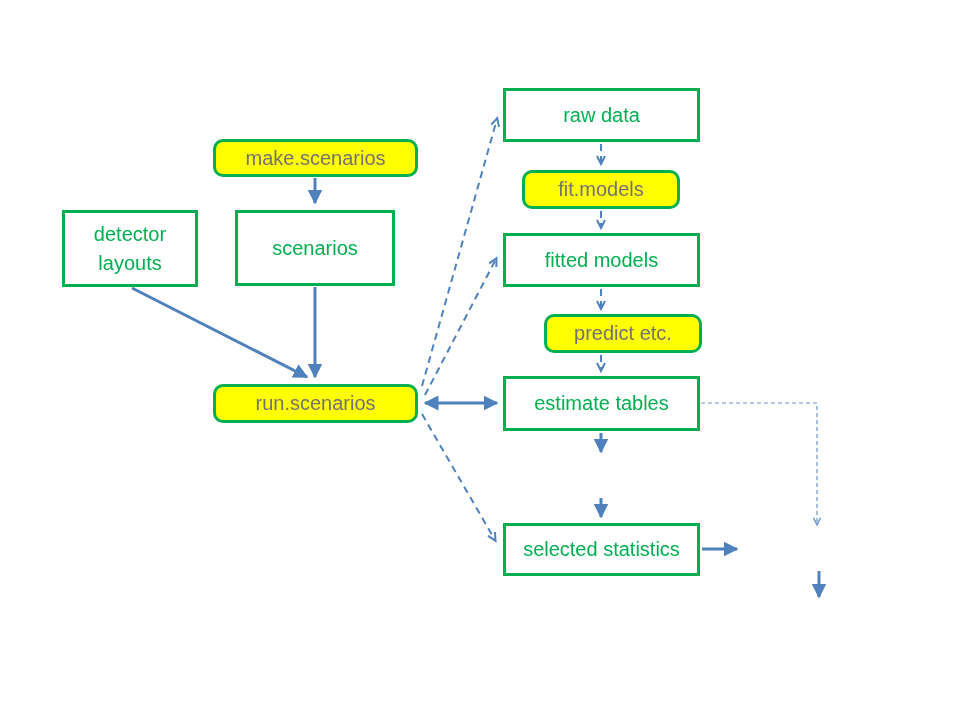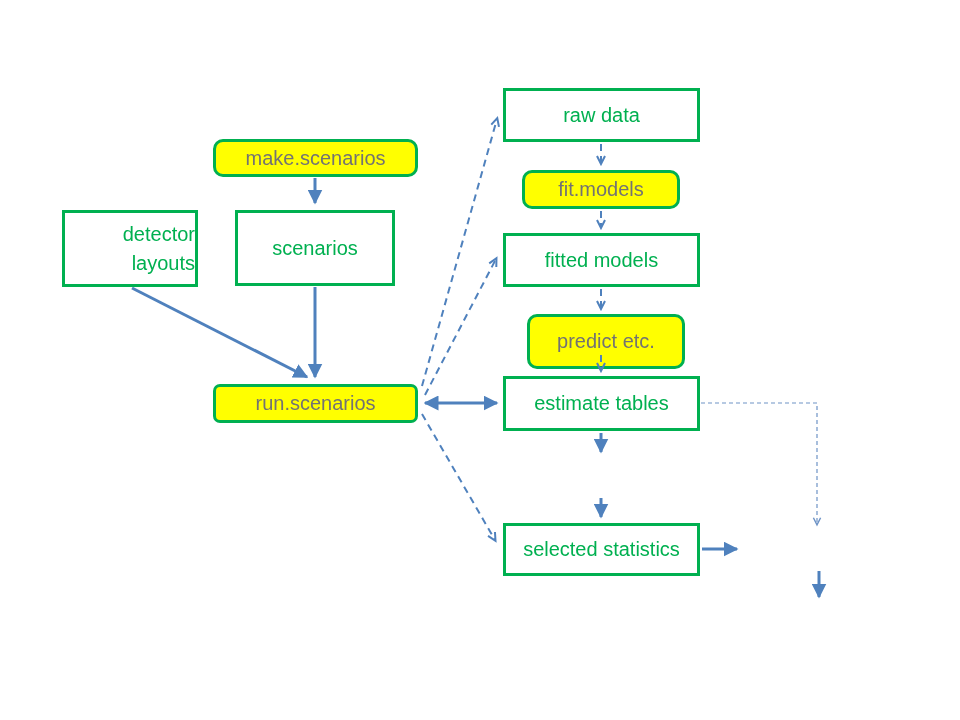--- a/index.html
+++ b/index.html
@@ -17,21 +17,21 @@
     width: 960px; height: 720px;
     z-index: 2;
     pointer-events: none;
   }
   .node {
     position: absolute;
     box-sizing: border-box;
     display: flex;
     align-items: center;
     justify-content: center;
-    text-align: right;
+    text-align: center;
     font-size: 20px;
     line-height: 1.45;
     z-index: 1;
     background: #ffffff;
   }
   .node.data {
     border: 3px solid #00B050;
     color: #00B050;
   }
   .node.func {
@@ -88,37 +88,37 @@
   </div>
 
   <div class="node data" style="left:62px; top:210px; width:136px; height:77px;">
     <span>detector layouts</span>
   </div>
 
   <div class="node data" style="left:235px; top:210px; width:160px; height:76px;">
     <span>scenarios</span>
   </div>
 
-  <div class="node func" style="left:213px; top:384px; width:205px; height:39px;border-radius:7px;">
+  <div class="node func" style="left:213px; top:384px; width:205px; height:39px;">
     <span>run.scenarios</span>
   </div>
 
   <div class="node data" style="left:503px; top:88px; width:197px; height:54px;">
     <span>raw data</span>
   </div>
 
   <div class="node func" style="left:522px; top:170px; width:158px; height:39px;">
     <span>fit.models</span>
   </div>
 
   <div class="node data" style="left:503px; top:233px; width:197px; height:54px;">
     <span>fitted models</span>
   </div>
 
-  <div class="node func" style="left:527px; top:314px; width:158px; height:55px;">
+  <div class="node func" style="left:544px; top:314px; width:158px; height:39px;">
     <span>predict etc.</span>
   </div>
 
   <div class="node data" style="left:503px; top:376px; width:197px; height:55px;">
     <span>estimate tables</span>
   </div>
 
 
   <div class="node data" style="left:503px; top:523px; width:197px; height:53px;">
     <span>selected statistics</span>

